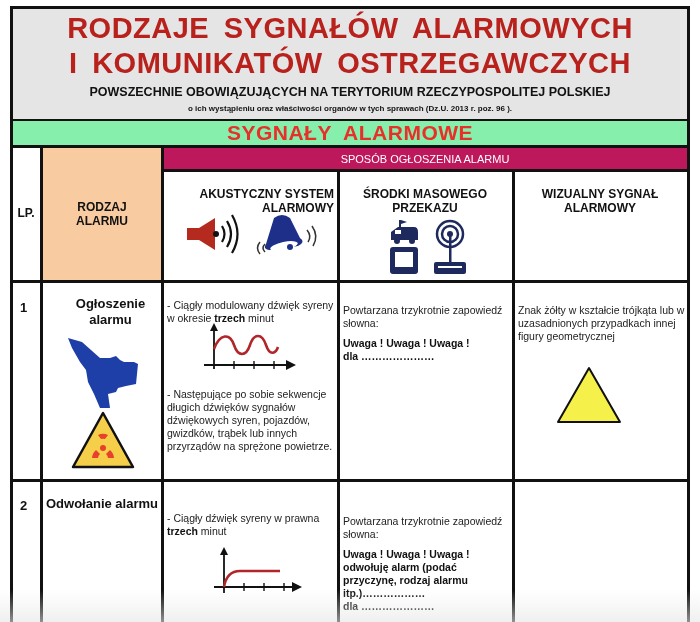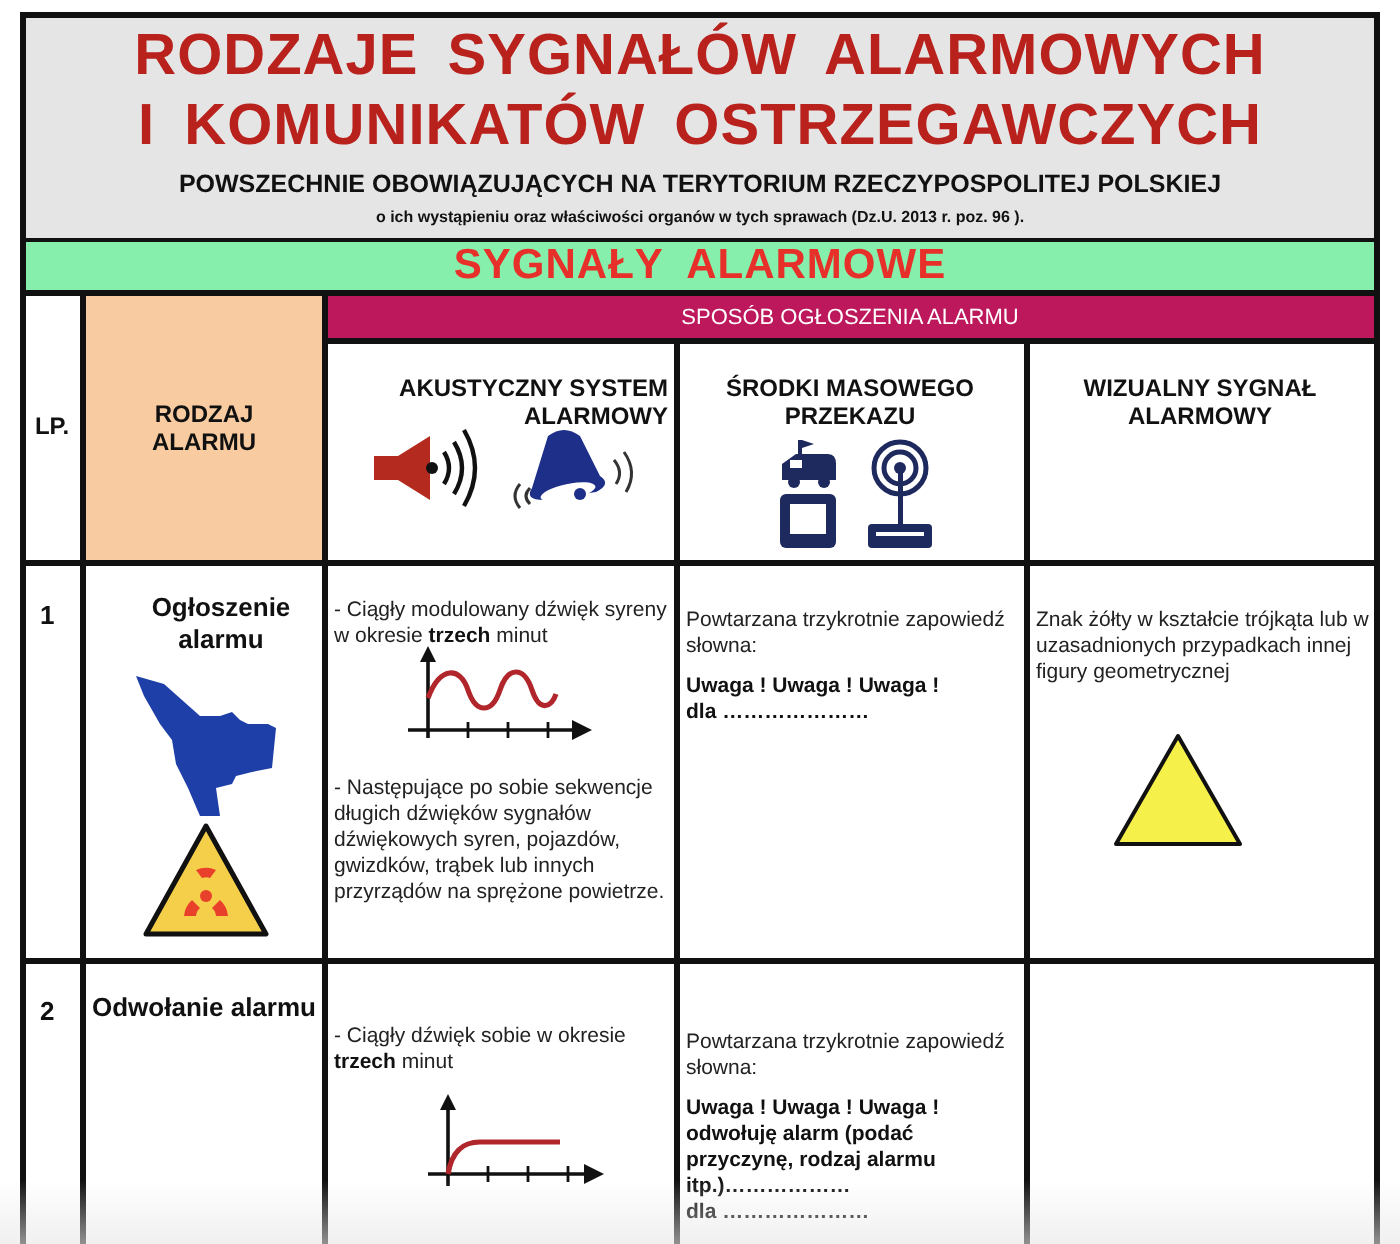--- a/index.html
+++ b/index.html
@@ -157,21 +157,21 @@
 
 <div class="abs cell-text" style="left:518px;top:304px;width:168px;">Znak żółty w kształcie trójkąta lub w uzasadnionych przypadkach innej figury geometrycznej</div>
 <svg class="abs" style="left:555px;top:365px;" width="68" height="60" viewBox="0 0 68 60">
   <polygon points="34,3 65,57 3,57" fill="#f5f04a" stroke="#111" stroke-width="2" stroke-linejoin="round"></polygon>
 </svg>
 
 <div class="abs lpnum" style="left:20px;top:498px;">2</div>
 <div class="abs rowlabel" style="left:44px;top:496px;width:116px;">Odwołanie alarmu</div>
 
 <div class="abs cell-text" style="left:167px;top:512px;width:168px;">
-  <span>- Ciągły dźwięk sobie w okresie </span><span class="bold">trzech</span><span> minut</span>
+  <span>- Ciągły dźwięk syreny w prawna </span><span class="bold">trzech</span><span> minut</span>
 </div>
 <svg class="abs" style="left:210px;top:547px;" width="92" height="50" viewBox="0 0 92 50">
   <line x1="14" y1="46" x2="14" y2="6" stroke="#111" stroke-width="1.8"></line>
   <polygon points="14,0 10,8 18,8" fill="#111"></polygon>
   <line x1="4" y1="40" x2="84" y2="40" stroke="#111" stroke-width="1.8"></line>
   <polygon points="92,40 82,35 82,45" fill="#111"></polygon>
   <line x1="34" y1="36" x2="34" y2="44" stroke="#111" stroke-width="1.4"></line>
   <line x1="54" y1="36" x2="54" y2="44" stroke="#111" stroke-width="1.4"></line>
   <line x1="74" y1="36" x2="74" y2="44" stroke="#111" stroke-width="1.4"></line>
   <path d="M14,40 C16,28 22,24 30,24 L70,24" stroke="#b0262a" stroke-width="2.6" fill="none"></path>

